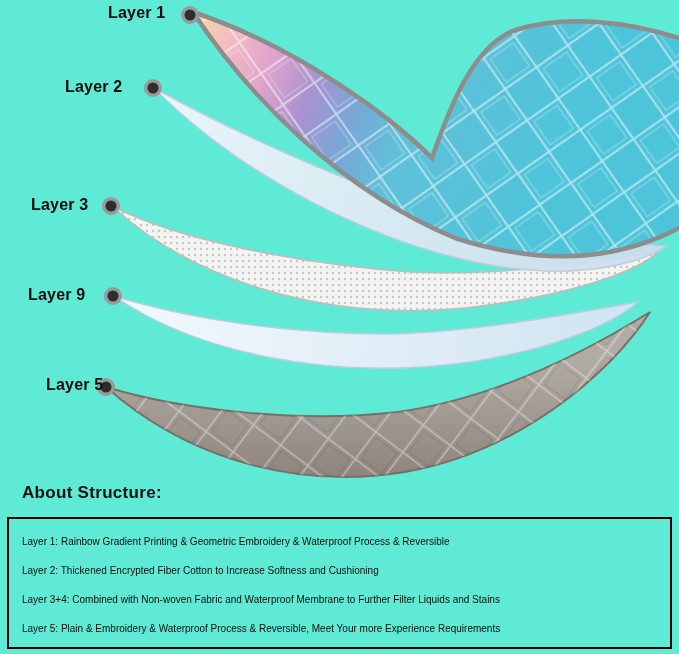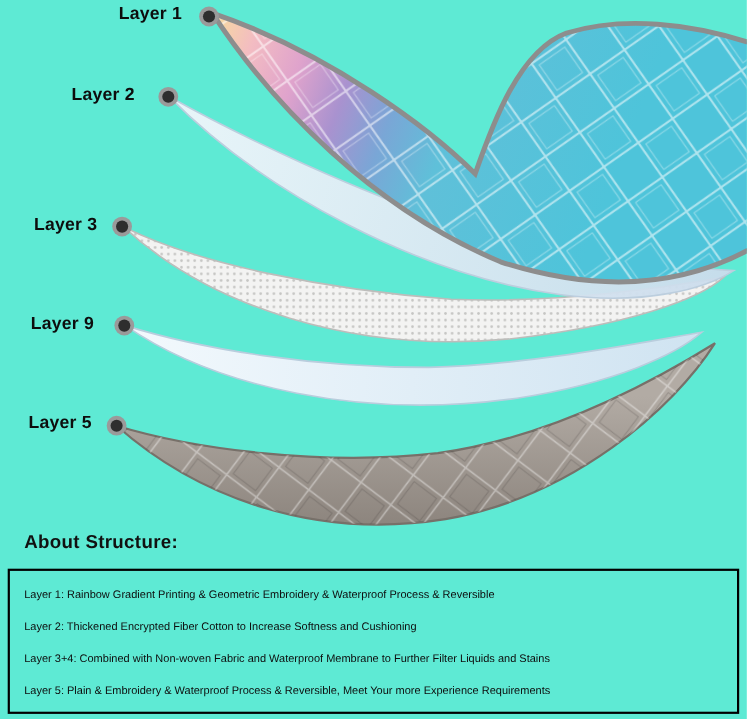--- a/index.html
+++ b/index.html
@@ -10,21 +10,21 @@
   .diagram{position:absolute;left:0;top:0;width:679px;height:505px;}
   .diagram svg{display:block;}
   .layer-label{
     position:absolute;font-size:16px;font-weight:700;letter-spacing:.2px;
     white-space:nowrap;color:#0d0d0d;
   }
   .lbl-1{left:108px;top:4px;}
   .lbl-2{left:65px;top:78px;}
   .lbl-3{left:31px;top:196px;}
   .lbl-4{left:28px;top:286px;}
-  .lbl-5{left:26px;top:376px;}
+  .lbl-5{left:46px;top:376px;}
   .about-heading{
     position:absolute;left:22px;top:483px;font-size:17px;font-weight:700;
     letter-spacing:.3px;white-space:nowrap;text-align:center;
   }
   .about-box{
     position:absolute;left:7px;top:517px;width:665px;height:132px;
     border:2px solid #000;box-sizing:border-box;padding:8px 8px 0 13px;
   }
   .about-line{
     font-size:10px;line-height:29px;white-space:nowrap;color:#0d0d0d;

